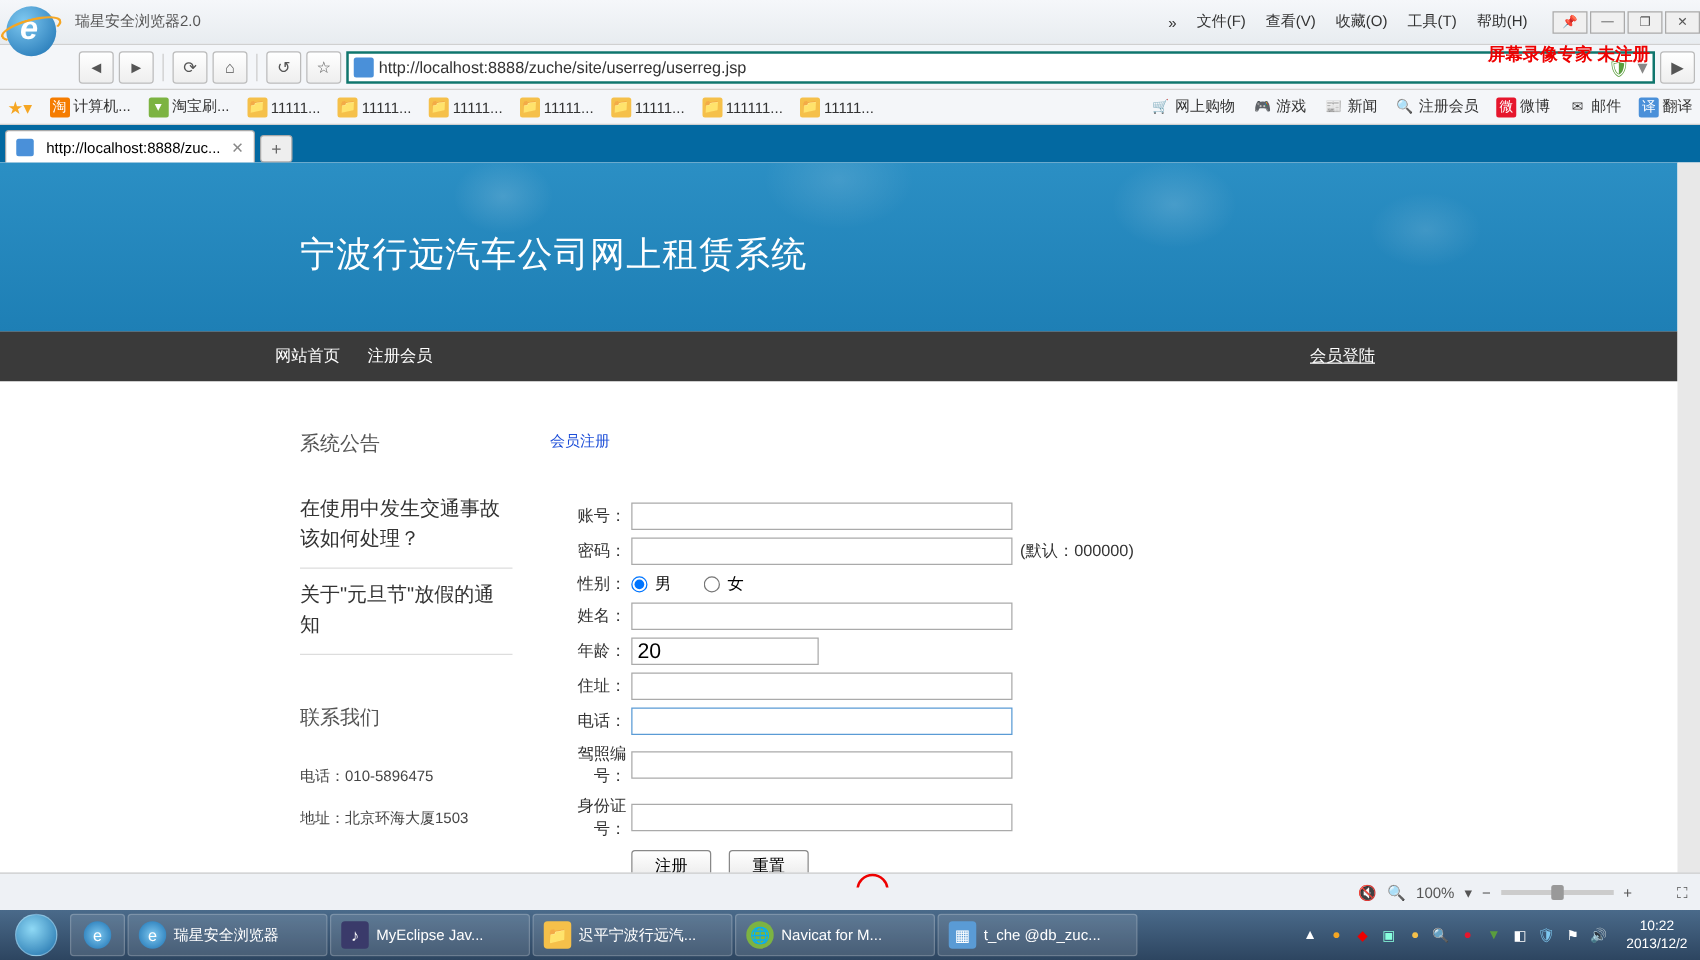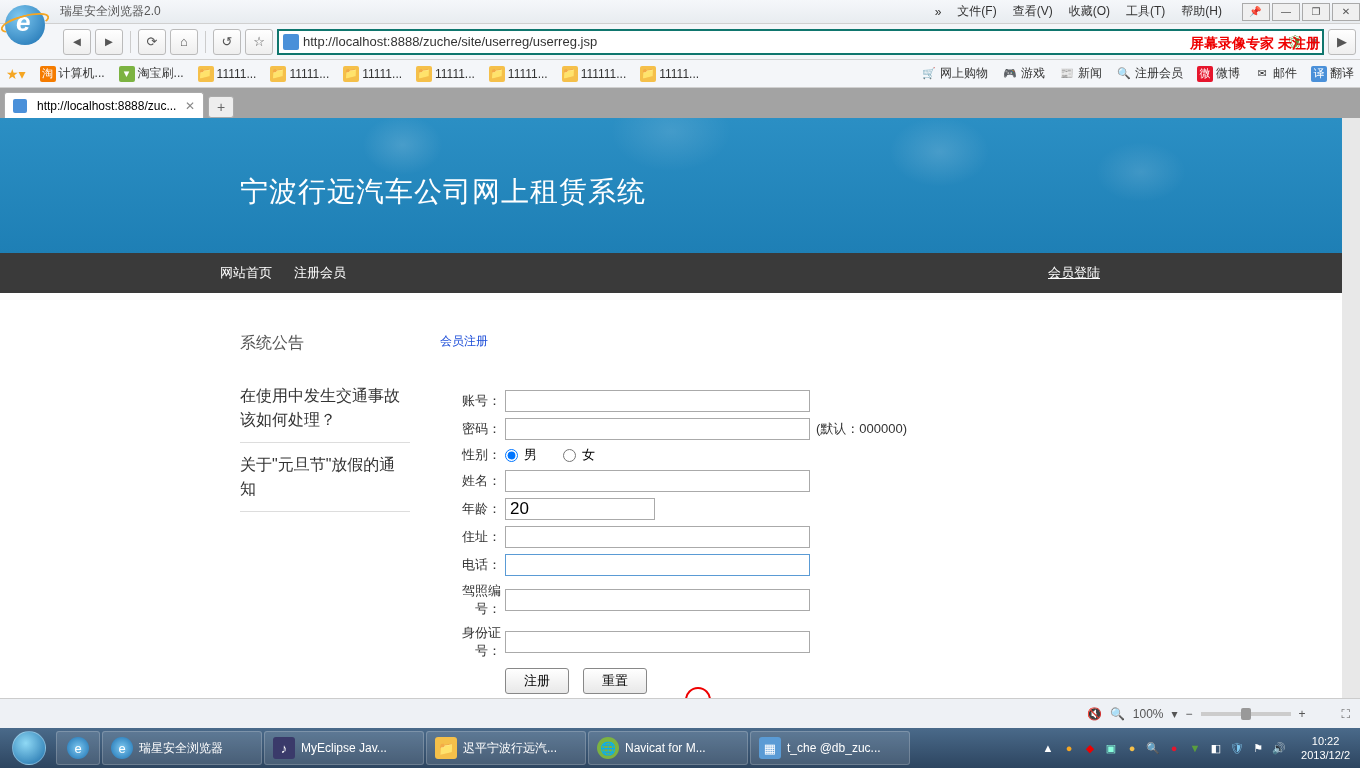--- a/index.html
+++ b/index.html
@@ -1,19 +1,19 @@
 <!DOCTYPE html>
 <html><head>
 <meta charset="utf-8">
 <style>
 * { margin: 0; padding: 0; box-sizing: border-box; font-family: "Microsoft YaHei", SimSun, sans-serif; }
 body { background: #fff; width: 1360px; height: 768px; overflow: hidden; position: relative; }
 
 
-.titlebar { height: 24px; background: linear-gradient(#f5f7fa,#e8ecf0); display: flex; align-items: center; font-size: 12px; color: #555; border-bottom: 1px solid #d0d0d0; }
+.titlebar { height: 36px; background: linear-gradient(#f5f7fa,#e8ecf0); display: flex; align-items: center; font-size: 12px; color: #555; border-bottom: 1px solid #d0d0d0; }
 .titlebar .ie-logo { width: 50px; height: 50px; position: absolute; left: 5px; top: 5px; z-index: 10; }
 .titlebar .title { margin-left: 60px; }
 .titlebar .spacer { flex: 1; }
 .menu-item { padding: 0 8px; cursor: pointer; color: #333; }
 .win-controls { display: flex; margin-left: 10px; }
 .win-btn { width: 28px; height: 18px; border: 1px solid #aaa; background: #f0f0f0; margin-left: 2px; display: flex; align-items: center; justify-content: center; font-size: 10px; cursor: pointer; }
 
 
 .navbar { height: 36px; background: #f4f6f9; display: flex; align-items: center; padding: 0 4px; border-bottom: 1px solid #d0d0d0; gap: 4px; }
 .nav-btn { width: 28px; height: 26px; border: 1px solid #bbb; background: linear-gradient(#fff,#eee); border-radius: 3px; display: flex; align-items: center; justify-content: center; font-size: 13px; cursor: pointer; color: #555; }
@@ -29,21 +29,21 @@
 .bookmarks { height: 28px; background: #f4f6f9; display: flex; align-items: center; padding: 0 6px; gap: 14px; font-size: 12px; border-bottom: 1px solid #d0d0d0; }
 .bm-item { display: flex; align-items: center; gap: 3px; cursor: pointer; color: #333; white-space: nowrap; }
 .bm-icon { width: 16px; height: 16px; display: inline-flex; align-items: center; justify-content: center; font-size: 11px; border-radius: 2px; }
 .bm-star { color: #f5a623; font-size: 14px; }
 .folder { background: #f5c04a; }
 .orange { background: #f57c00; color: #fff; }
 .green { background: #7cb342; color: #fff; }
 .bookmarks .spacer { flex: 1; }
 
 
-.tabbar { height: 30px; background: #a3a3a3; display: flex; align-items: flex-end; padding: 0 4px; }
+.tabbar { height: 30px; background: #0369a1; display: flex; align-items: flex-end; padding: 0 4px; }
 .tab { height: 26px; background: #fff; border: 1px solid #aaa; border-bottom: none; border-radius: 3px 3px 0 0; display: flex; align-items: center; padding: 0 8px; font-size: 12px; gap: 6px; min-width: 200px; }
 .tab-close { color: #888; cursor: pointer; margin-left: auto; }
 .tab-add { width: 26px; height: 22px; border: 1px solid #aaa; background: #eee; display: flex; align-items: center; justify-content: center; margin-left: 4px; border-radius: 3px; cursor: pointer; font-size: 14px; color: #666; }
 
 
 .page { position: relative; height: 580px; overflow: hidden; border-right: 18px solid #e8e8e8; }
 .banner { height: 135px; background: linear-gradient(#2b8fc4, #1e7fb5); position: relative; overflow: hidden; }
 .banner::before { content: ''; position: absolute; inset: 0; background: radial-gradient(ellipse 40px 30px at 30% 20%, rgba(255,255,255,0.15), transparent), radial-gradient(ellipse 60px 40px at 50% 10%, rgba(255,255,255,0.12), transparent), radial-gradient(ellipse 50px 35px at 70% 25%, rgba(255,255,255,0.15), transparent), radial-gradient(ellipse 45px 30px at 85% 40%, rgba(255,255,255,0.12), transparent); }
 .site-title { position: absolute; left: 240px; top: 55px; font-size: 28px; color: #fff; font-weight: normal; letter-spacing: 1px; }
 .topnav { height: 40px; background: #3a3a3a; display: flex; align-items: center; padding: 0 220px; }
@@ -224,20 +224,25 @@
     <div class="spacer"></div>
     <a class="login">会员登陆</a>
   </div>
   <div class="content">
     <div class="sidebar">
       <div class="side-section">
         <div class="side-title">系统公告</div>
         <a class="side-link">在使用中发生交通事故该如何处理？</a>
         <a class="side-link">关于"元旦节"放假的通知</a>
       </div>
+      <div class="side-section">
+        <div class="side-title">联系我们</div>
+        <div class="side-info"><span>电话：</span><span>010-5896475</span></div>
+        <div class="side-info"><span>地址：</span><span>北京环海大厦1503</span></div>
+      </div>
     </div>
     <div class="main">
       <div class="form-title">会员注册</div>
       <div class="form-row">
           <span class="form-label">账号：</span>
           <input class="form-input" style="">
         </div>
       <div class="form-row">
           <span class="form-label">密码：</span>
           <input class="form-input" style="">

